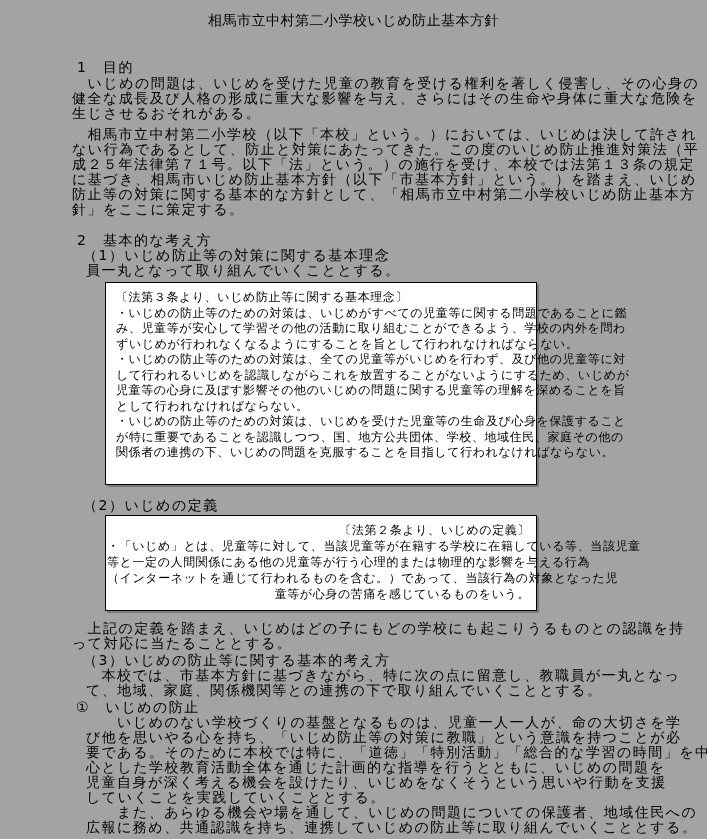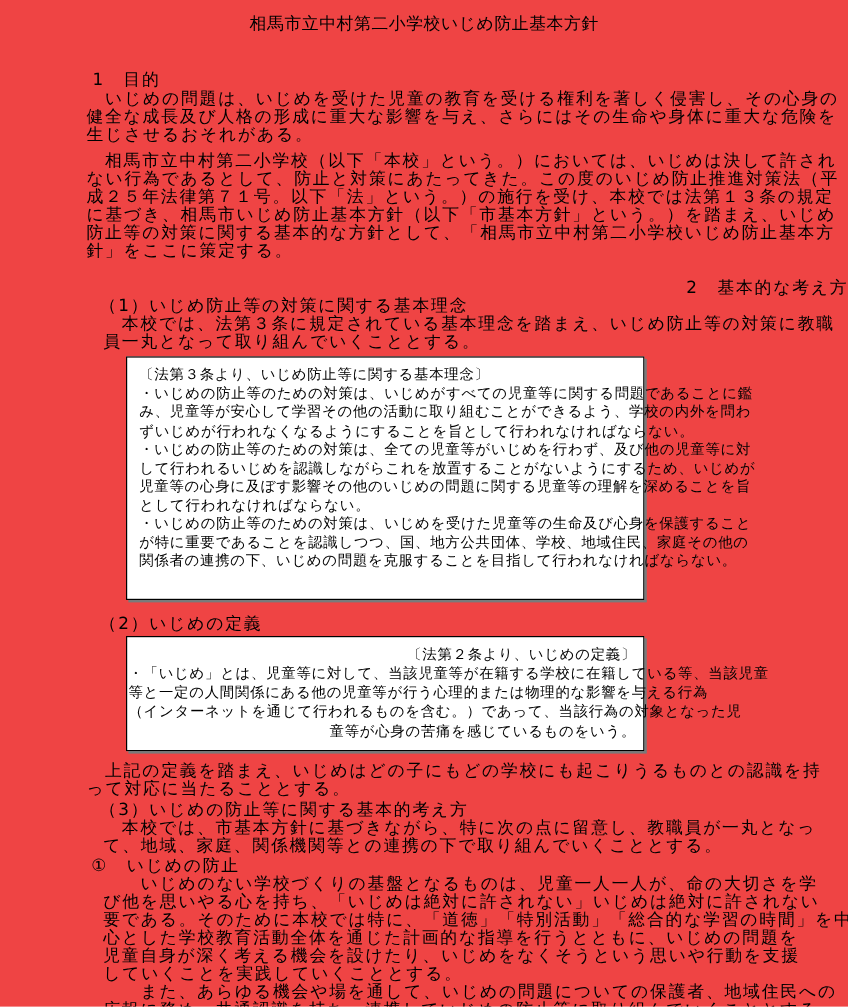--- a/index.html
+++ b/index.html
@@ -1,31 +1,31 @@
 <!DOCTYPE html>
 <html><head>
 <meta charset="utf-8">
 <style>
   html,body{margin:0;padding:0;background:#fff;}
   body{width:707px;height:839px;font-family:"DejaVu Sans",sans-serif;color:#000;}
-  .page{position:relative;width:707px;height:839px;overflow:hidden;background:#ef4444;}
+  .page{position:relative;width:707px;height:839px;overflow:hidden;background:#a3a3a3;}
   .ln{white-space:pre;}
   .doc-title{padding-top:13px;text-align:center;font-size:14px;line-height:15px;letter-spacing:0.5px;}
   .h{font-size:14px;line-height:15px;letter-spacing:1.5px;white-space:pre;}
   .p .ln{font-size:14px;line-height:15px;letter-spacing:1.5px;}
   .h-num{margin-left:77px;}
   .h-paren{margin-left:83px;}
   .h-circle{margin-left:76px;}
   .p-lv1{margin-left:72px;}
   .p-sub{margin-left:86px;}
   .p-item{margin-left:86px;}
   #h1{margin-top:32px;}
   #p1-1{margin-top:1px;}
   #p1-2{margin-top:6px;}
-  #h2{margin-top:16px;text-align:right;}
+  #h2{margin-top:16px;}
   .lawbox{margin-left:105px;width:432px;box-sizing:border-box;border:1px solid #000;
           box-shadow:2px 2px 0 #7a7a7a;background:#fff;}
   .lawbox .ln{font-size:12px;line-height:15.5px;letter-spacing:0.6px;}
   #box1{margin-top:4px;padding:7px 6px 23px 10px;}
   #box2{margin-top:2px;padding:6px 6px 8px 1px;text-align:right;}
   #box2 .ln{line-height:16px;}
   #h2-2{margin-top:13px;}
   #p-after{margin-top:10px;}
   #h2-3{margin-top:2px;}
   #h-item{margin-top:2px;}
@@ -50,21 +50,20 @@
       <div class="ln">成２５年法律第７１号。以下「法」という。）の施行を受け、本校では法第１３条の規定</div>
       <div class="ln">に基づき、相馬市いじめ防止基本方針（以下「市基本方針」という。）を踏まえ、いじめ</div>
       <div class="ln">防止等の対策に関する基本的な方針として、「相馬市立中村第二小学校いじめ防止基本方</div>
       <div class="ln">針」をここに策定する。</div>
     </div>
 
   <div id="h2" class="h h-num">2　基本的な考え方</div>
 
   <div id="h2-1" class="h h-paren">（1）いじめ防止等の対策に関する基本理念</div>
   <div id="p2-1" class="p p-sub">
-      <div class="ln">　本校では、法第３条に規定されている基本理念を踏まえ、いじめ防止等の対策に教職</div>
       <div class="ln">員一丸となって取り組んでいくこととする。</div>
     </div>
 
   <div id="box1" class="lawbox">
     <div class="p">
         <div class="ln">〔法第３条より、いじめ防止等に関する基本理念〕</div>
         <div class="ln">・いじめの防止等のための対策は、いじめがすべての児童等に関する問題であることに鑑</div>
         <div class="ln">み、児童等が安心して学習その他の活動に取り組むことができるよう、学校の内外を問わ</div>
         <div class="ln">ずいじめが行われなくなるようにすることを旨として行われなければならない。</div>
         <div class="ln">・いじめの防止等のための対策は、全ての児童等がいじめを行わず、及び他の児童等に対</div>
@@ -96,21 +95,21 @@
 
   <div id="h2-3" class="h h-paren">（3）いじめの防止等に関する基本的考え方</div>
   <div id="p3" class="p p-sub">
       <div class="ln">　本校では、市基本方針に基づきながら、特に次の点に留意し、教職員が一丸となっ</div>
       <div class="ln">て、地域、家庭、関係機関等との連携の下で取り組んでいくこととする。</div>
     </div>
 
   <div id="h-item" class="h h-circle">①　いじめの防止</div>
   <div id="p-i1" class="p p-item">
       <div class="ln">　　いじめのない学校づくりの基盤となるものは、児童一人一人が、命の大切さを学</div>
-      <div class="ln">び他を思いやる心を持ち、「いじめは絶対に許されない」いじめは絶対に許されない</div>
+      <div class="ln">び他を思いやる心を持ち、「いじめ防止等の対策に教職」という意識を持つことが必</div>
       <div class="ln">要である。そのために本校では特に、「道徳」「特別活動」「総合的な学習の時間」を中</div>
       <div class="ln">心とした学校教育活動全体を通じた計画的な指導を行うとともに、いじめの問題を</div>
       <div class="ln">児童自身が深く考える機会を設けたり、いじめをなくそうという思いや行動を支援</div>
       <div class="ln">していくことを実践していくこととする。</div>
     </div>
   <div id="p-i2" class="p p-item">
       <div class="ln">　　また、あらゆる機会や場を通して、いじめの問題についての保護者、地域住民への</div>
       <div class="ln">広報に務め、共通認識を持ち、連携していじめの防止等に取り組んでいくこととする。</div>
     </div>
 

